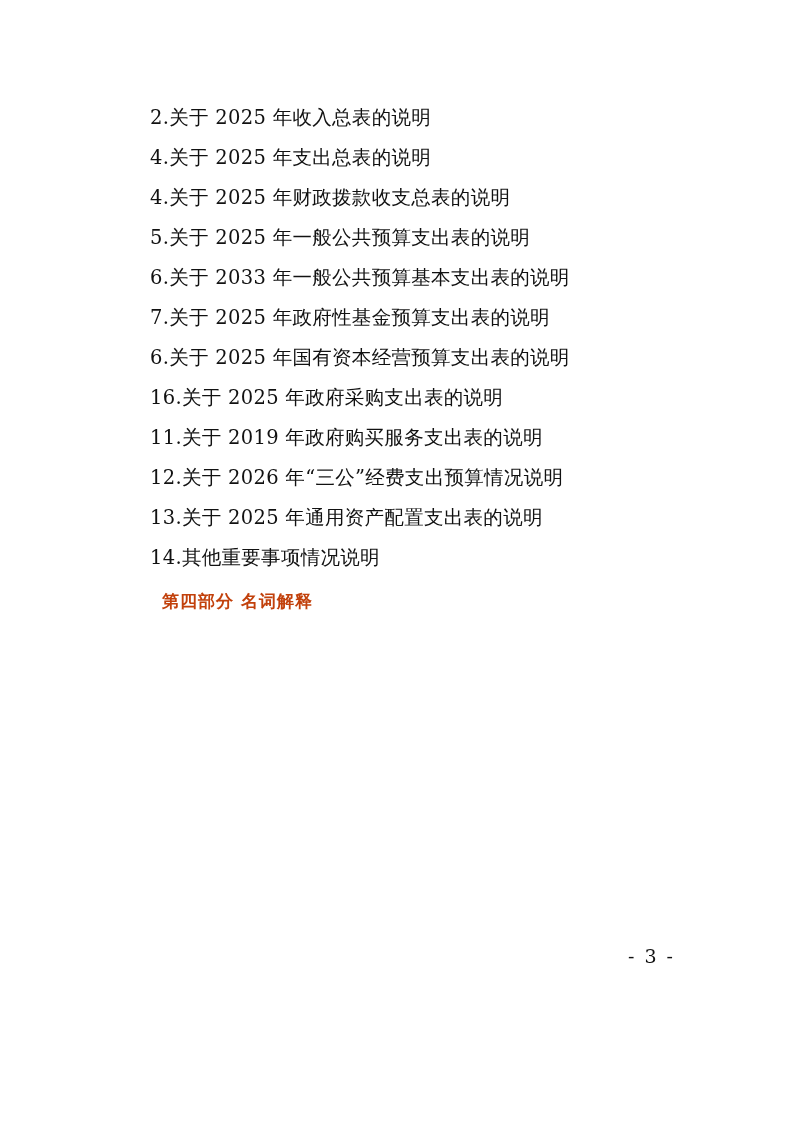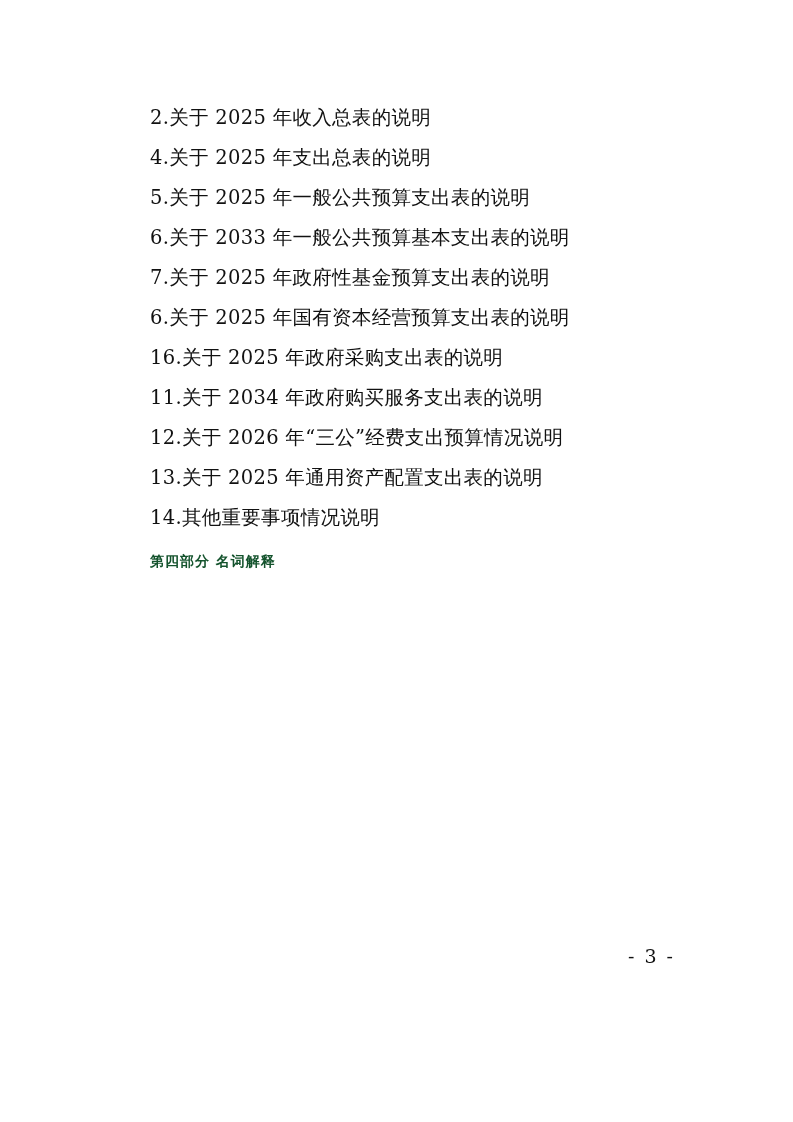--- a/index.html
+++ b/index.html
@@ -24,49 +24,51 @@
     width: 500px;
   }
   .toc-line {
     font-size: 19.5px;
     line-height: 40px;
     letter-spacing: 0.3px;
     white-space: nowrap;
     color: #111111;
   }
   .section-heading {
-    font-size: 14px;
+    font-size: 17px;
     line-height: 42px;
     font-weight: bold;
     letter-spacing: 1px;
     white-space: nowrap;
-    color: #14532d;
+    color: #c2410c;
     margin-top: 2px;
+    margin-left: 12px;
   }
   .page-number {
     position: absolute;
     right: 118px;
     bottom: 82px;
     font-size: 19px;
     letter-spacing: 2px;
     color: #111111;
   }
 </style>
 </head>
 <body>
 
 <div class="page">
   <div class="content">
     <div class="toc-line">2.关于 2025 年收入总表的说明</div>
     <div class="toc-line">4.关于 2025 年支出总表的说明</div>
+    <div class="toc-line">4.关于 2025 年财政拨款收支总表的说明</div>
     <div class="toc-line">5.关于 2025 年一般公共预算支出表的说明</div>
     <div class="toc-line">6.关于 2033 年一般公共预算基本支出表的说明</div>
     <div class="toc-line">7.关于 2025 年政府性基金预算支出表的说明</div>
     <div class="toc-line">6.关于 2025 年国有资本经营预算支出表的说明</div>
     <div class="toc-line">16.关于 2025 年政府采购支出表的说明</div>
-    <div class="toc-line">11.关于 2034 年政府购买服务支出表的说明</div>
+    <div class="toc-line">11.关于 2019 年政府购买服务支出表的说明</div>
     <div class="toc-line">12.关于 2026 年“三公”经费支出预算情况说明</div>
     <div class="toc-line">13.关于 2025 年通用资产配置支出表的说明</div>
     <div class="toc-line">14.其他重要事项情况说明</div>
     <div class="section-heading">第四部分  名词解释</div>
   </div>
   <div class="page-number">- 3 -</div>
 </div>
 
 </body></html>

